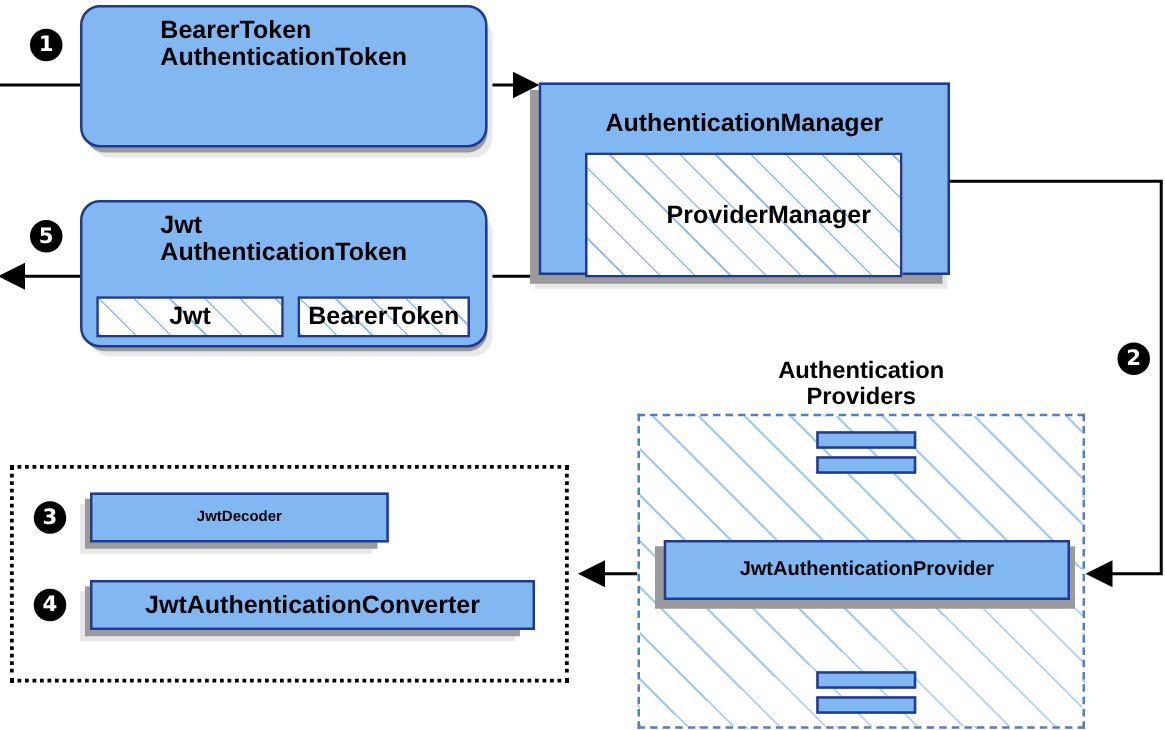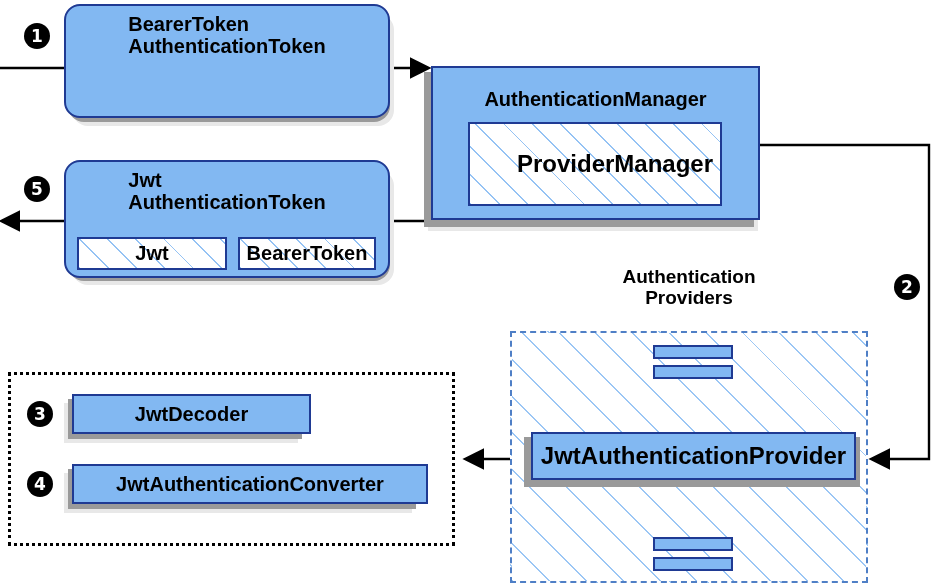--- a/index.html
+++ b/index.html
@@ -105,20 +105,21 @@
   }
 
   .group-label {
     position: absolute;
     text-align: center;
     font-weight: bold;
     color: #000;
     line-height: 1.12;
     white-space: pre-line;
     z-index: 4;
+    margin-top: 20px;
   }
 
   
   .bar {
     position: absolute;
     background: #82b8f2;
     border: 2px solid #1f3a93;
     box-sizing: border-box;
     z-index: 3;
   }
@@ -195,52 +196,52 @@
 
   <div class="bar" style="left:653px; top:345px; width:80px; height:14px;"></div>
   <div class="bar" style="left:653px; top:365px; width:80px; height:14px;"></div>
 
   <div class="bar" style="left:653px; top:537px; width:80px; height:14px;"></div>
   <div class="bar" style="left:653px; top:557px; width:80px; height:14px;"></div>
 
   <div class="shadow soft" style="left:519px; top:442px; width:336px; height:50px;"></div>
   <div class="shadow" style="left:524px; top:437px; width:336px; height:50px;"></div>
   <div class="node" style="left:531px; top:432px; width:325px; height:48px; justify-content:center;">
-    <div class="node-title" style="font-size:24px;">JwtAuthenticationProvider</div>
+    <div class="node-title" style="font-size:16px;">JwtAuthenticationProvider</div>
   </div>
 
   <div class="shadow soft" style="left:72px; top:14px; width:322px; height:112px; border-radius:16px;"></div>
   <div class="shadow" style="left:68px; top:10px; width:322px; height:112px; border-radius:16px;"></div>
   <div class="node rounded" style="left:64px; top:4px; width:326px; height:114px; padding-top:7px;">
     <div class="node-title" style="font-size:20px;">BearerToken
 AuthenticationToken</div>
   </div>
 
   <div class="shadow soft" style="left:428px; top:76px; width:330px; height:155px;"></div>
   <div class="shadow" style="left:424px; top:72px; width:330px; height:155px;"></div>
   <div class="node" style="left:431px; top:66px; width:329px; height:154px; padding-top:20px;">
     <div class="node-title" style="font-size:20px;">AuthenticationManager</div>
   </div>
-  <div class="slot" style="left:468px; top:122px; width:254px; height:84px; font-size:24px;padding-left:40px;">ProviderManager</div>
+  <div class="slot" style="left:468px; top:122px; width:254px; height:100px; font-size:20px;padding-left:40px;">ProviderManager</div>
 
   <div class="shadow soft" style="left:72px; top:170px; width:322px; height:115px; border-radius:16px;"></div>
   <div class="shadow" style="left:68px; top:166px; width:322px; height:115px; border-radius:16px;"></div>
   <div class="node rounded" style="left:64px; top:160px; width:326px; height:118px; padding-top:7px;">
     <div class="node-title" style="font-size:20px;">Jwt
 AuthenticationToken</div>
   </div>
   <div class="slot" style="left:77px; top:237px; width:150px; height:33px; font-size:20px;">Jwt</div>
   <div class="slot" style="left:238px; top:237px; width:138px; height:33px; font-size:20px;">BearerToken</div>
 
   <div class="group-dotted" style="left:8px; top:372px; width:447px; height:174px;"></div>
 
   <div class="shadow soft" style="left:64px; top:403px; width:234px; height:40px;"></div>
   <div class="shadow" style="left:68px; top:399px; width:234px; height:40px;"></div>
   <div class="node" style="left:72px; top:394px; width:239px; height:40px; justify-content:center;">
-    <div class="node-title" style="font-size:20px;">JwtDecoder</div>
+    <div class="node-title" style="font-size:12px;">JwtDecoder</div>
   </div>
 
   <div class="shadow soft" style="left:64px; top:473px; width:348px; height:40px;"></div>
   <div class="shadow" style="left:68px; top:469px; width:348px; height:40px;"></div>
   <div class="node" style="left:72px; top:464px; width:356px; height:40px; justify-content:center;">
     <div class="node-title" style="font-size:20px;">JwtAuthenticationConverter</div>
   </div>
 
   <div class="badge" style="left:24px; top:23px;">1</div>
   <div class="badge" style="left:24px; top:176px;">5</div>

